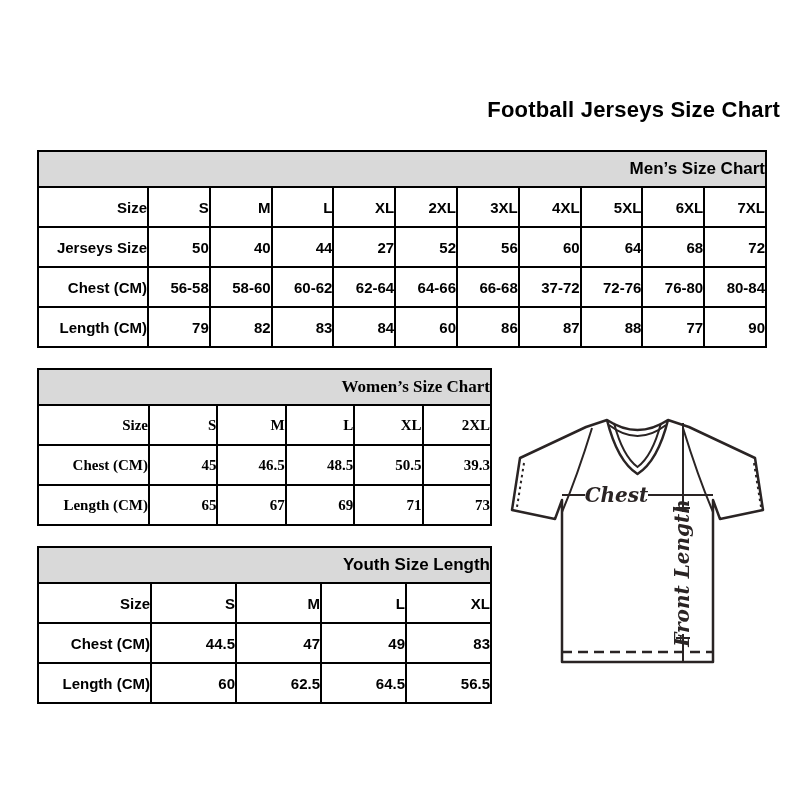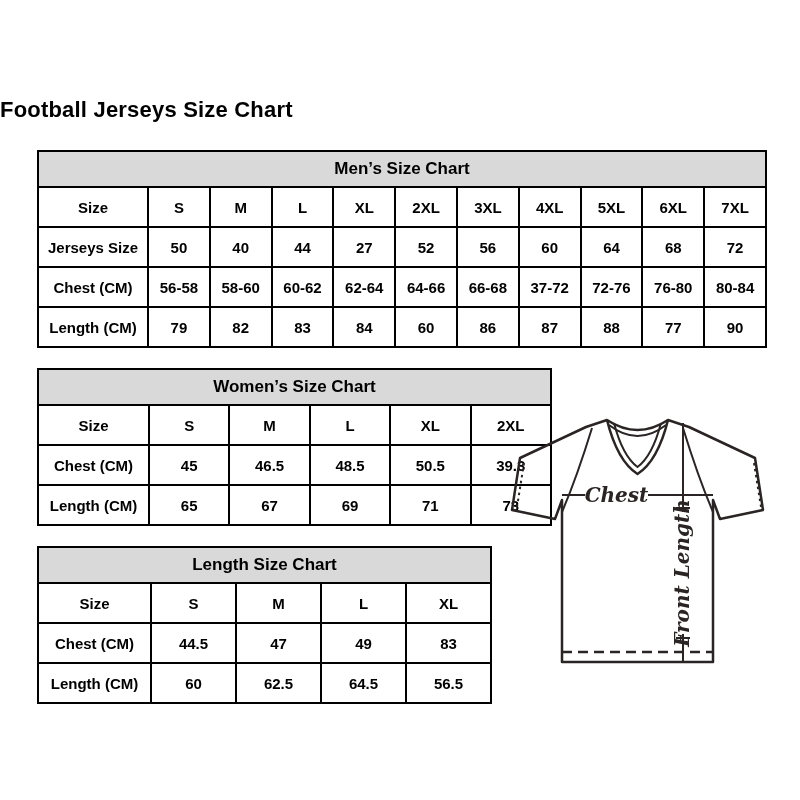--- a/index.html
+++ b/index.html
@@ -1,26 +1,26 @@
 <!DOCTYPE html>
 <html><head>
 <meta charset="utf-8">
 <style>
   html,body{margin:0;padding:0;background:#ffffff;width:800px;height:800px;overflow:hidden;}
   .page{position:relative;width:800px;height:800px;background:#fff;}
-  .title{position:absolute;top:97px;left:0;width:780px;margin:0;text-align:left;
+  .title{position:absolute;top:97px;left:0;width:780px;margin:0;text-align:right;
          font:bold 22px "Liberation Sans",sans-serif;color:#000;letter-spacing:0.2px;}
   table.tbl{position:absolute;border-collapse:collapse;table-layout:fixed;
             font-family:"Liberation Sans",sans-serif;font-weight:bold;color:#000;
-            text-align:center;background:#fff;}
+            text-align:right;background:#fff;}
   .tbl th,.tbl td{border:2px solid #000;padding:0;overflow:hidden;white-space:nowrap;}
   .tbl th{background:#d9d9d9;font-size:17px;height:34px;font-weight:bold;}
   .tbl td{font-size:15px;height:38px;font-weight:bold;}
   table.men{left:37px;top:150px;width:730px;}
-  table.women{left:37px;top:368px;width:515px;}
+  table.women{left:37px;top:368px;width:455px;font-family:Liberation Serif, serif;}
   table.youth{left:37px;top:546px;width:455px;}
   .men col.c0{width:110px;}
   .women col.c0{width:111px;}
   .youth col.c0{width:113px;}
   .diagram{position:absolute;left:508px;top:416px;width:262px;height:252px;}
   .diagram .ink{stroke:#2a2424;fill:none;}
   .diagram text{fill:#2a2424;font-family:"DejaVu Serif",serif;font-style:italic;font-weight:bold;}
 </style>
 </head>
 <body>
@@ -133,21 +133,21 @@
       </tbody>
   </table>
 
   <table class="tbl youth">
     <colgroup>
         <col class="c0">
         <col span="4">
       </colgroup>
     <thead>
       <tr>
-        <th colspan="5">Length Size Chart</th>
+        <th colspan="5">Youth Size Length</th>
       </tr>
     </thead>
     <tbody>
         <tr>
           <td class="rowlabel">Size</td>
           <td>S</td>
           <td>M</td>
           <td>L</td>
           <td>XL</td>
         </tr>

